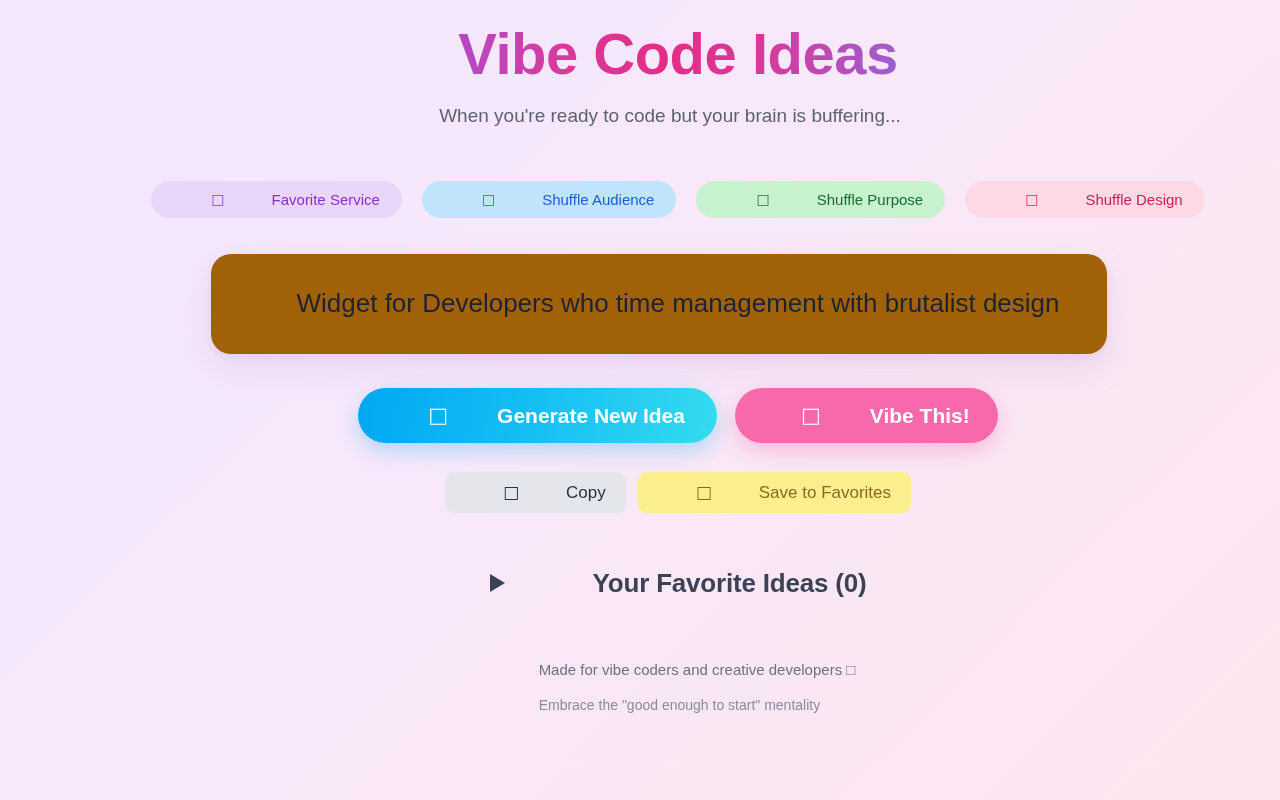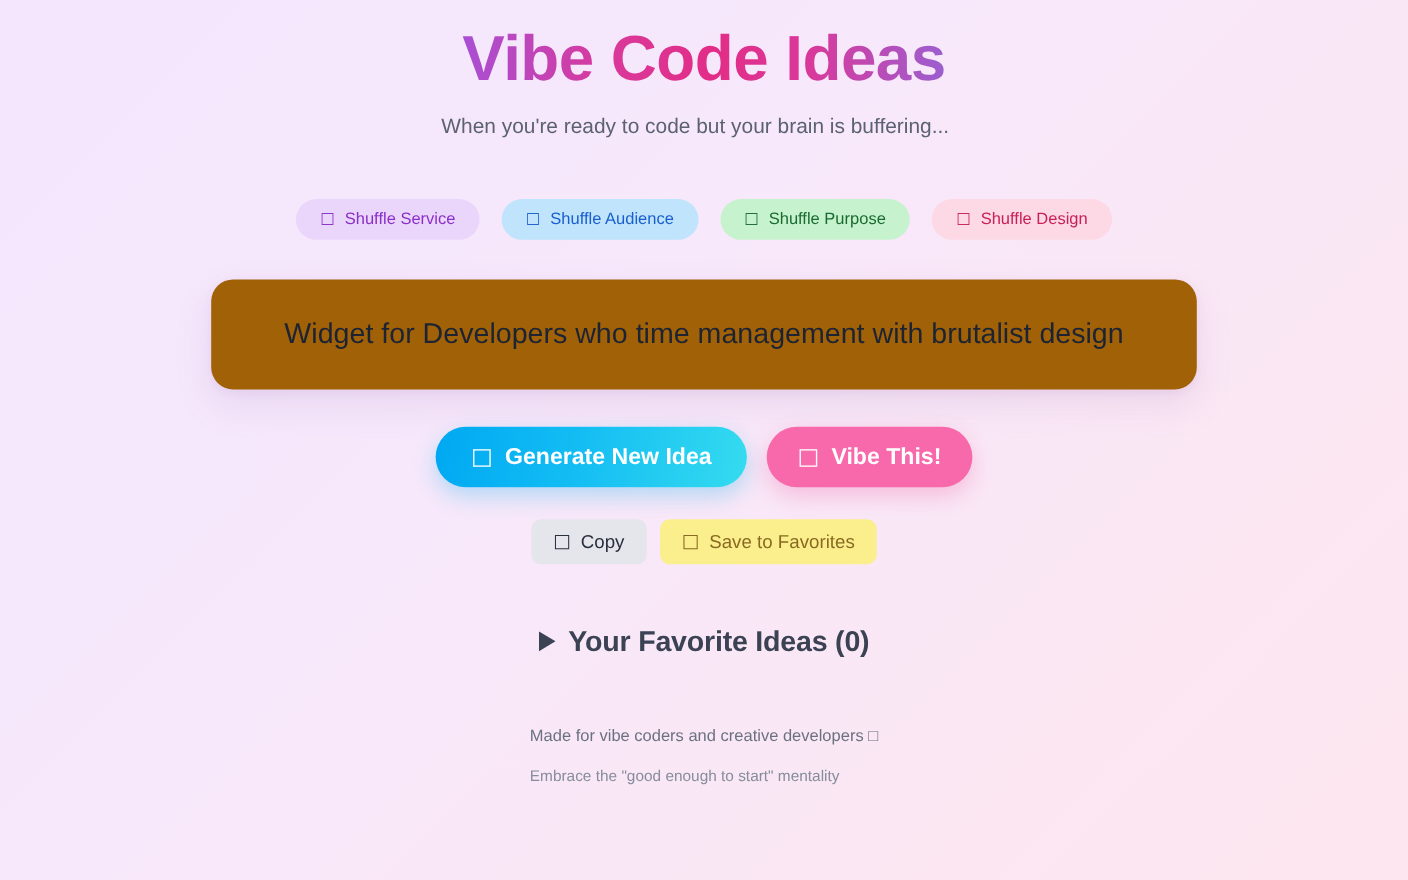--- a/index.html
+++ b/index.html
@@ -1,16 +1,16 @@
 <!DOCTYPE html>
 <html><head>
 <meta charset="utf-8">
 <title>Vibe Code Ideas</title>
 <style>
-  * { box-sizing: border-box; }
+  * { box-sizing: border-box; padding-left: 38px; }
   html, body {
     margin: 0;
     padding: 0;
     width: 1280px;
     height: 800px;
     overflow: hidden;
   }
   body {
     background: linear-gradient(135deg, #f3e6fd 0%, #f7e8fb 40%, #fbe7f3 75%, #fde6ef 100%);
     font-family: "Liberation Sans", sans-serif;
@@ -200,21 +200,21 @@
 <body>
 
 <div class="page">
 
   <h1 class="app-title">Vibe Code Ideas</h1>
   <p class="app-subtitle">When you're ready to code but your brain is buffering...</p>
 
   <div class="shuffle-row">
     <button class="chip chip-service">
       <span class="glyph tofu">□</span>
-      <span>Shuffle Service</span>
+      <span>Favorite Service</span>
     </button>
     <button class="chip chip-audience">
       <span class="glyph tofu">□</span>
       <span>Shuffle Audience</span>
     </button>
     <button class="chip chip-purpose">
       <span class="glyph tofu">□</span>
       <span>Shuffle Purpose</span>
     </button>
     <button class="chip chip-design">

